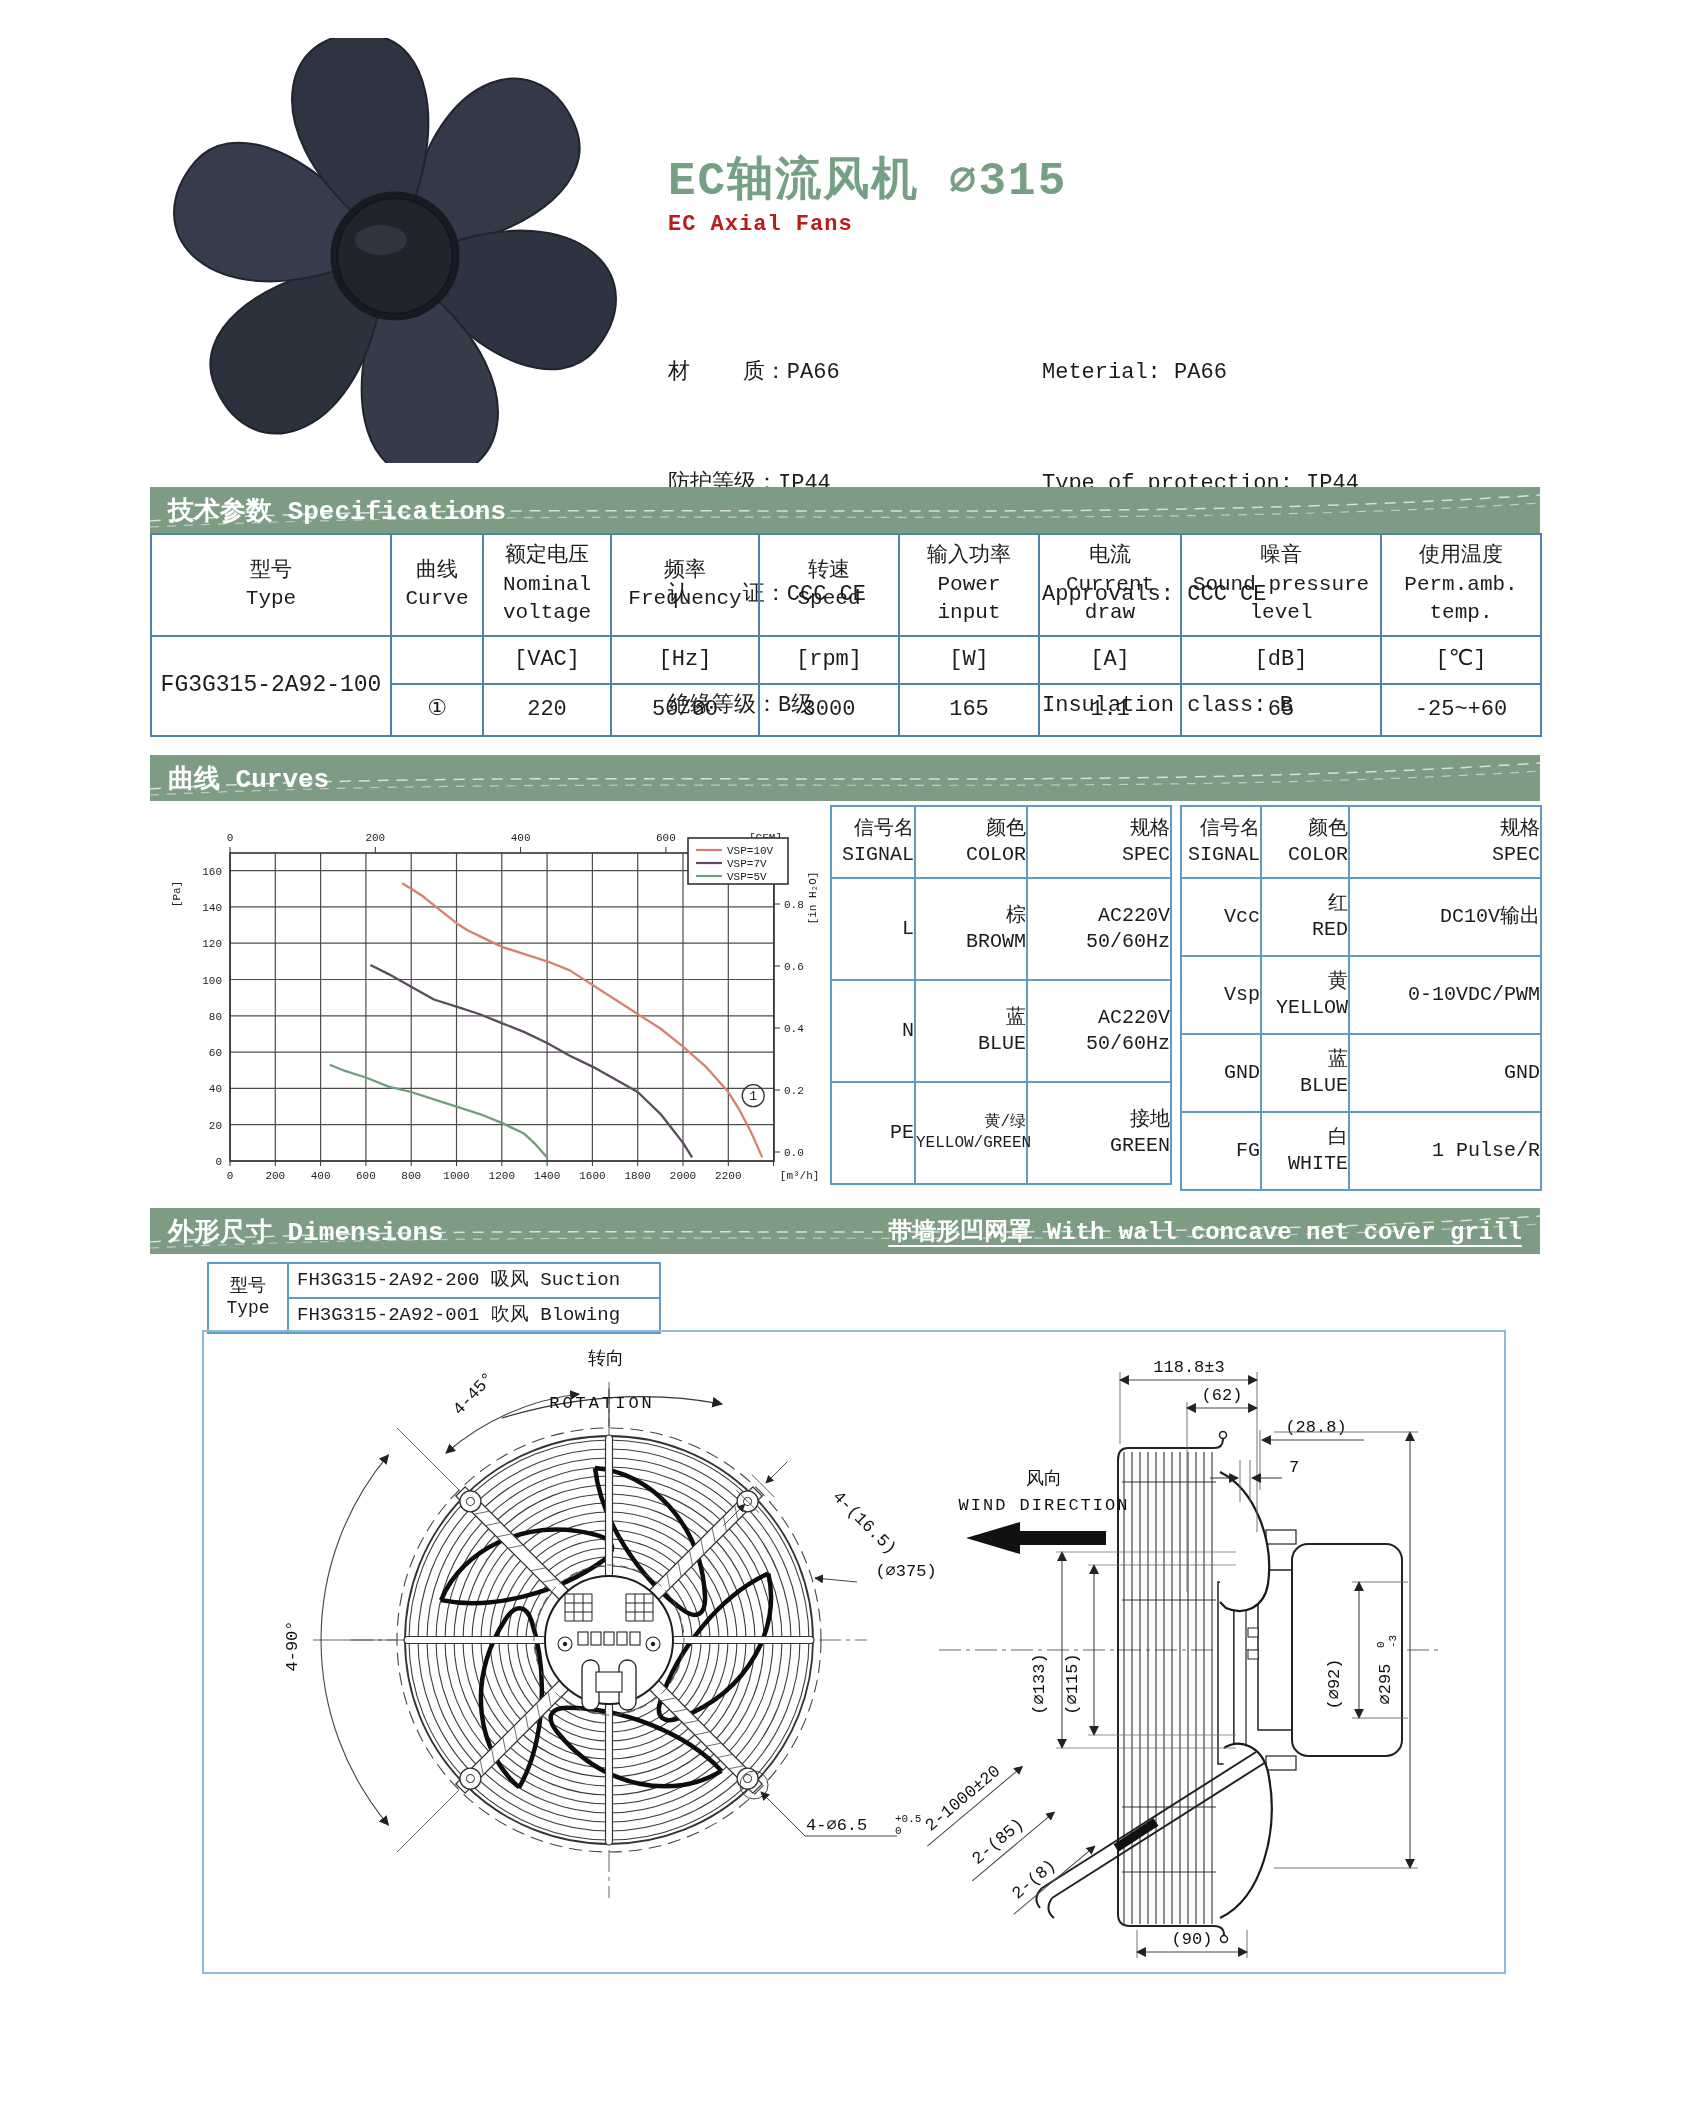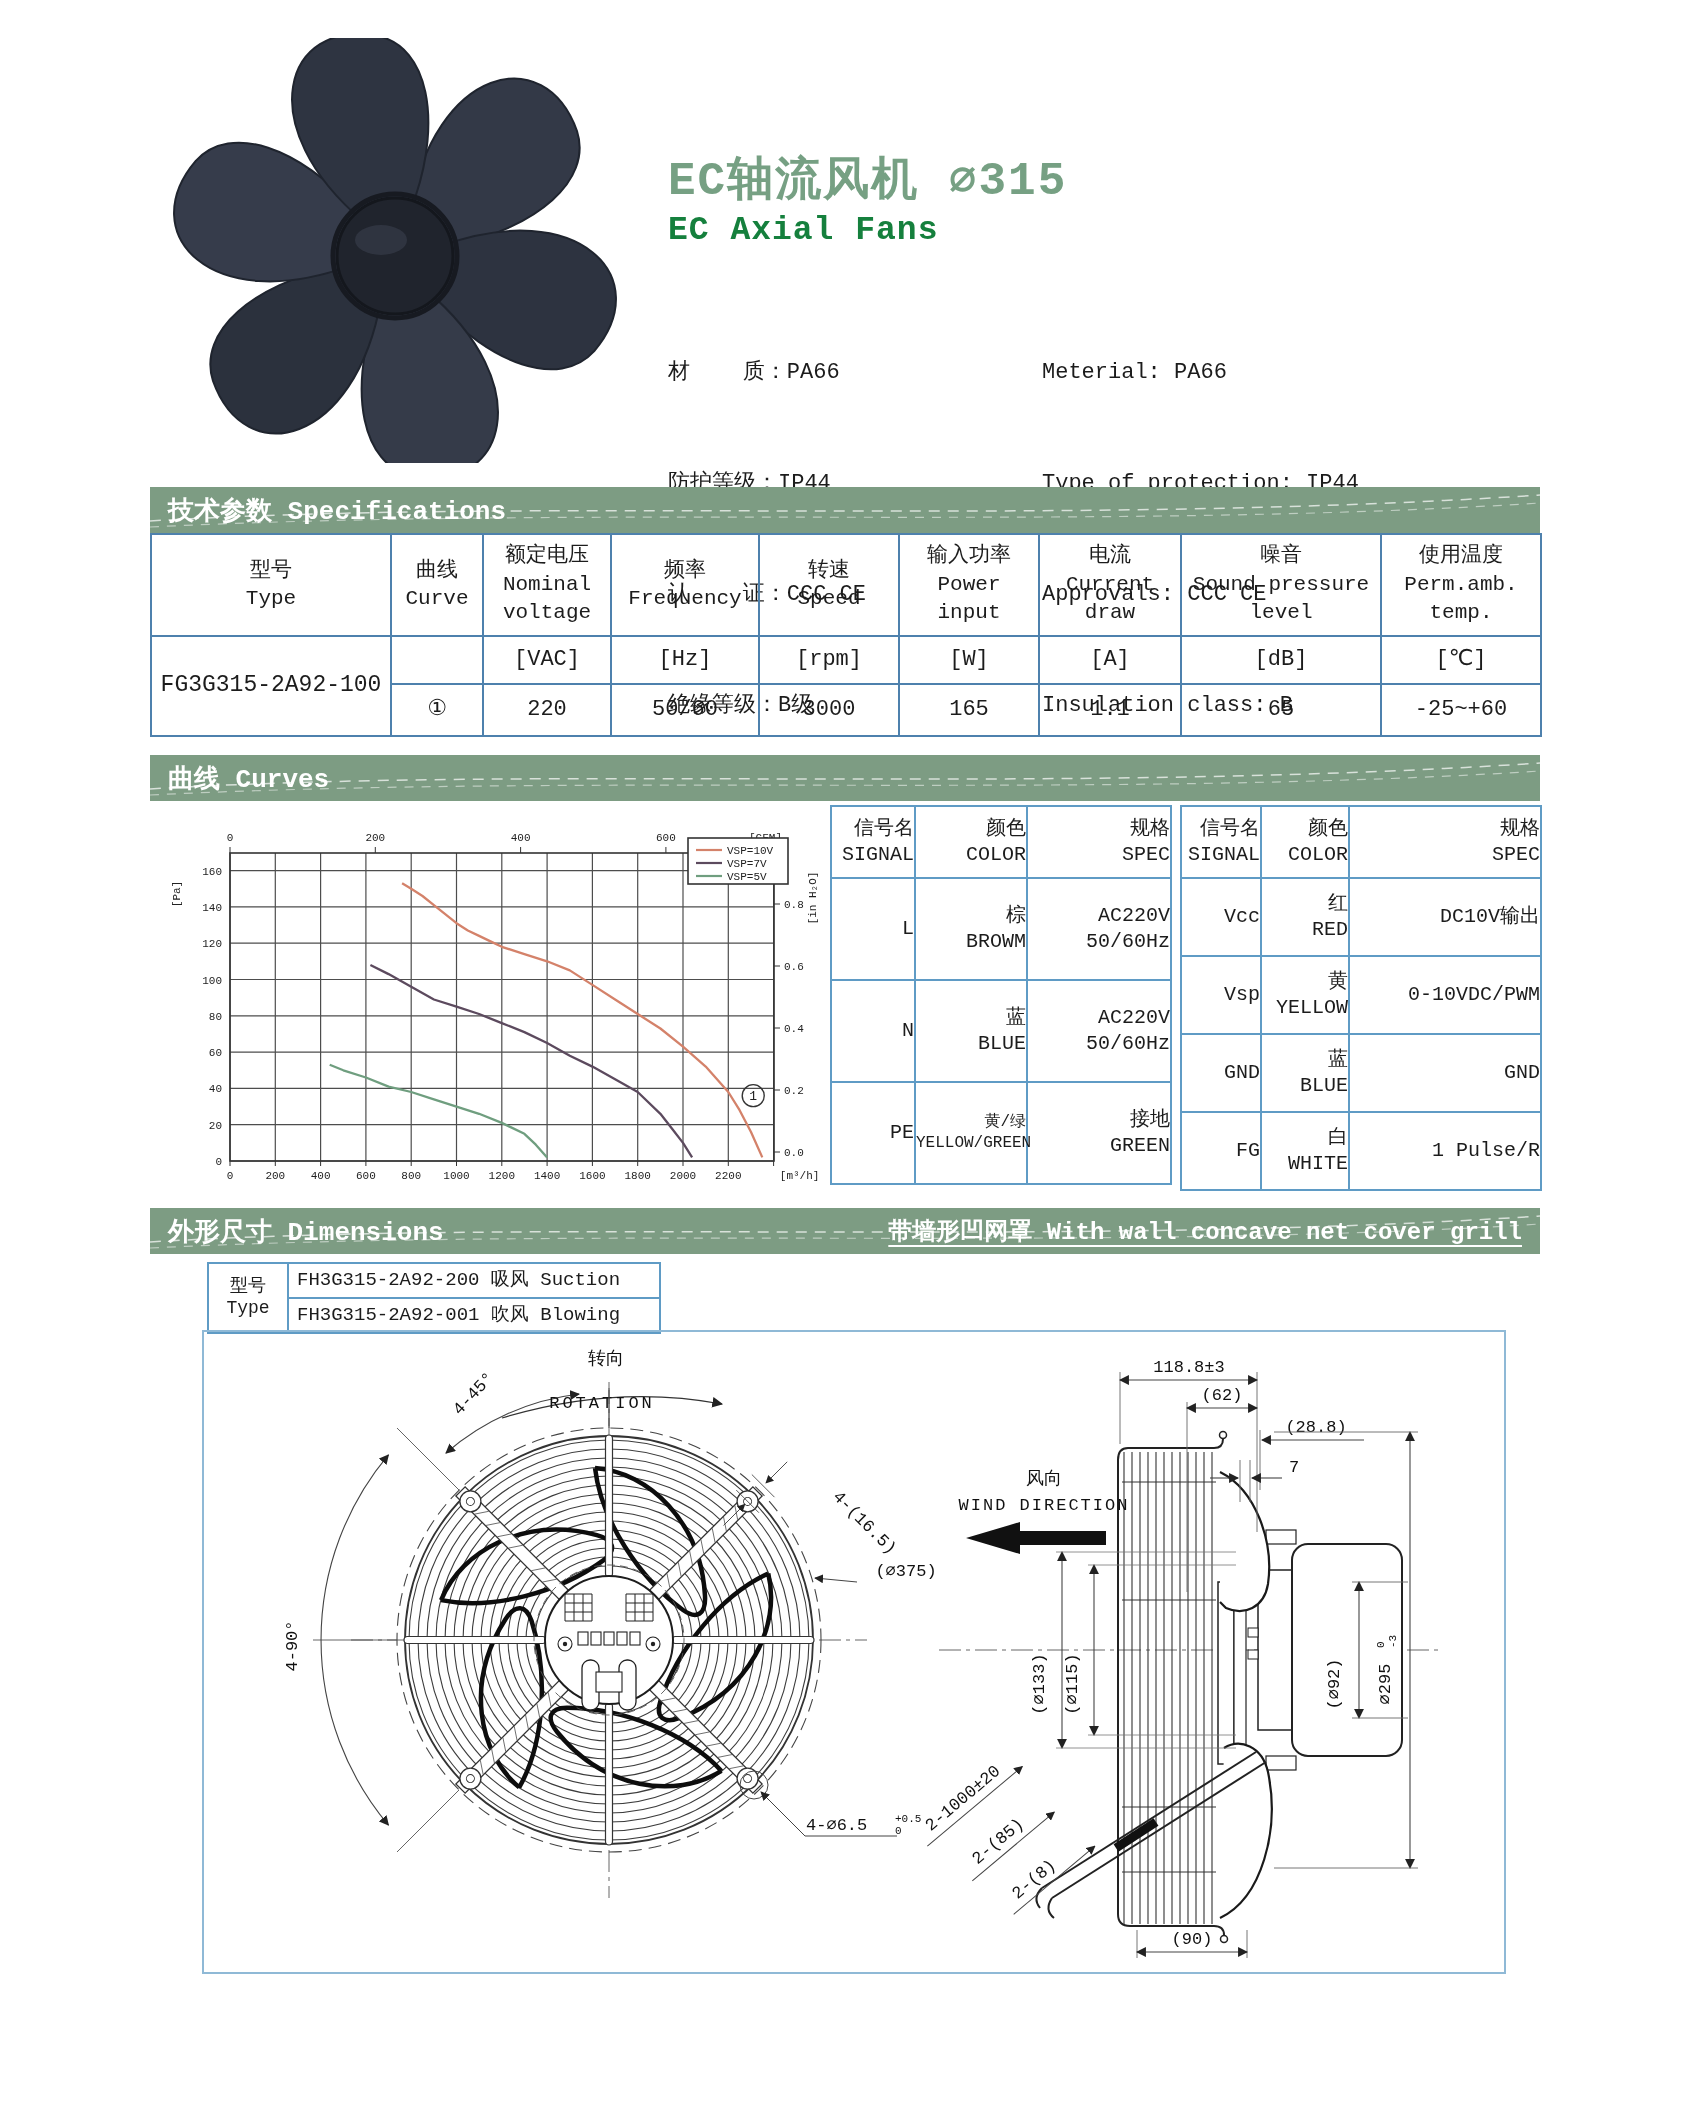--- a/index.html
+++ b/index.html
@@ -2,21 +2,21 @@
 <html><head>
 <meta charset="utf-8">
 <style>
   html,body{margin:0;padding:0;background:#fff;}
   .page{position:relative;width:1693px;height:2101px;background:#ffffff;overflow:hidden;
         font-family:"Liberation Mono","DejaVu Sans Mono","DejaVu Sans",sans-serif;color:#1c1c1c;}
   .abs{position:absolute;}
 
   
   .title-cn{position:absolute;left:668px;top:148px;font-size:46px;font-weight:bold;color:#76a083;letter-spacing:2px;}
-  .title-en{position:absolute;left:668px;top:212px;font-size:33px;font-weight:bold;color:#15803d;letter-spacing:1px;}
+  .title-en{position:absolute;left:668px;top:212px;font-size:22px;font-weight:bold;color:#b91c1c;letter-spacing:1px;}
   .hspecs{position:absolute;top:280px;font-size:22px;line-height:37px;white-space:pre;}
   .hspecs div{height:37px;}
 
   
   .gbar{position:absolute;left:150px;width:1390px;height:46px;background:#7d9c83;color:#fff;
         display:flex;align-items:center;justify-content:space-between;padding:0 18px;box-sizing:border-box;
         font-size:26px;font-weight:bold;}
   .gbar .swoosh{position:absolute;left:0;top:0;width:100%;height:100%;}
   .gbar span{position:relative;z-index:1;}
   .ul{text-decoration:underline;text-underline-offset:6px;font-size:24px;}

